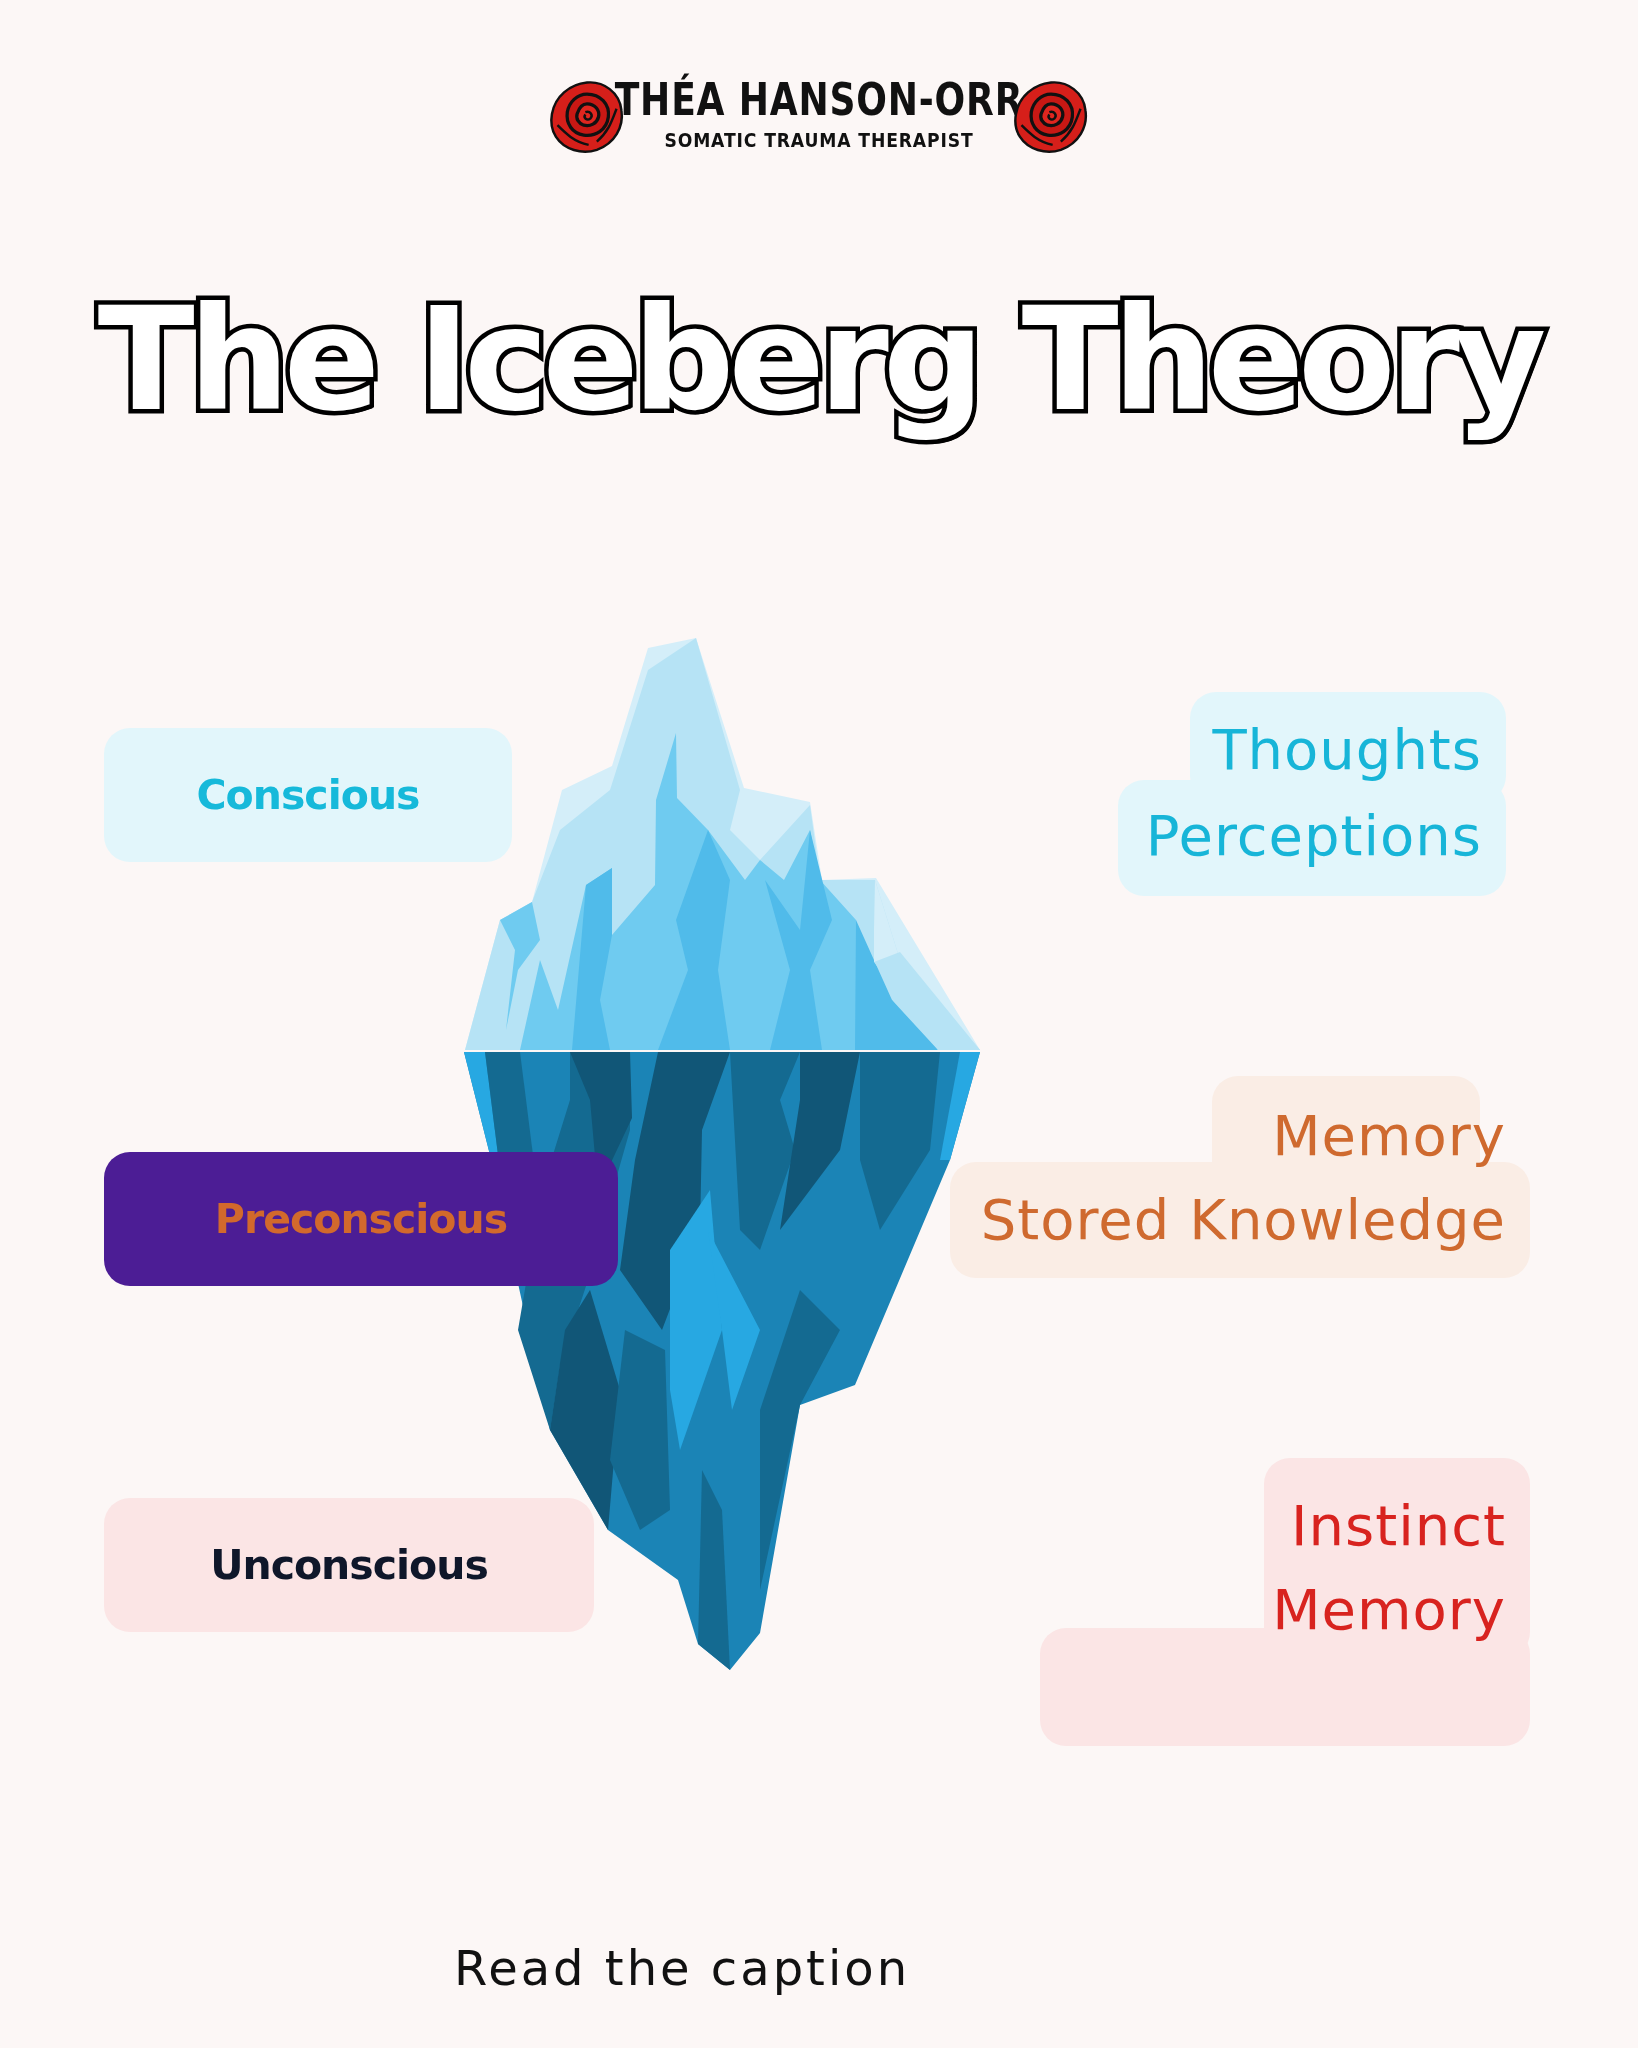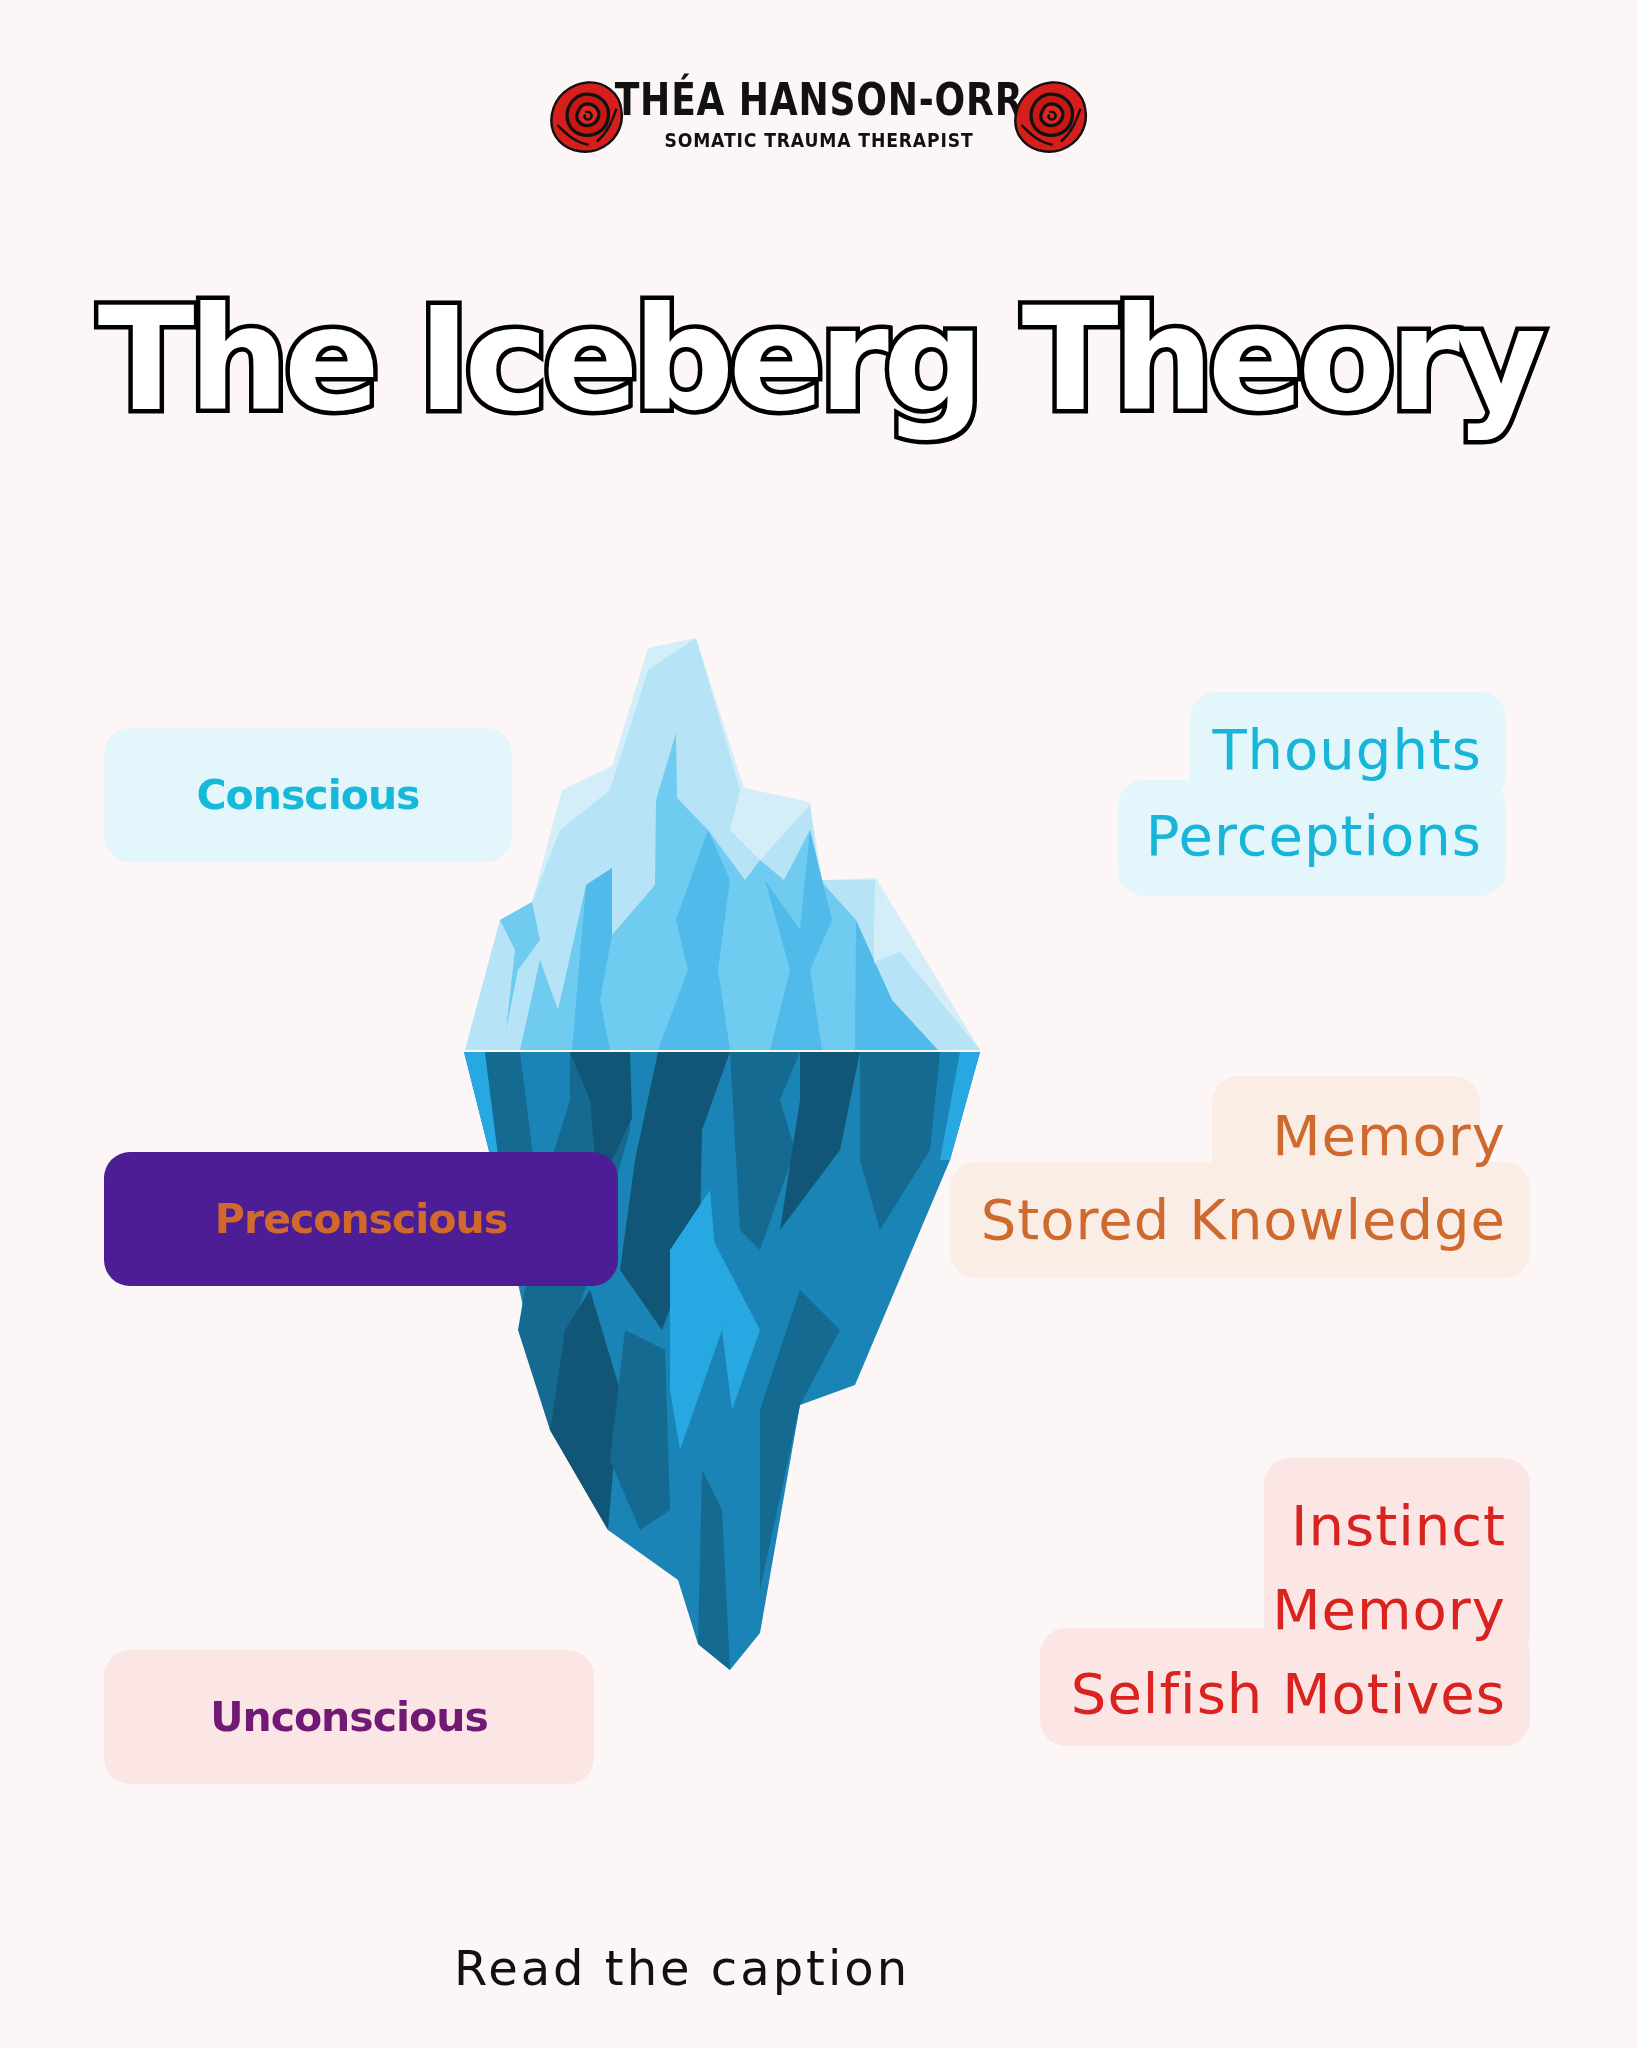--- a/index.html
+++ b/index.html
@@ -45,21 +45,21 @@
 
   
   .level {
     border-radius: 26px;
     font-family: "DejaVu Sans", sans-serif; font-weight: bold;
     font-size: 41px; letter-spacing: -1px;
     display: flex; align-items: center; justify-content: center;
   }
   .lvl-conscious { left: 104px; top: 728px; width: 408px; height: 134px; background: #e2f6fb; color: #16b9da; }
   .lvl-pre { left: 104px; top: 1152px; width: 514px; height: 134px; background: #4c1d95; color: #d2692c; }
-  .lvl-un { left: 104px; top: 1650px; width: 490px; height: 134px; background: #fbe5e5; color: #701a75; }
+  .lvl-un { left: 104px; top: 1498px; width: 490px; height: 134px; background: #fbe5e5; color: #0f172a; }
 
   
   .items { font-family: "DejaVu Sans", sans-serif; font-size: 56px; letter-spacing: 1px; }
   .items .bg { position: absolute; border-radius: 26px; }
   .items .line { position: absolute; right: 0; text-align: right; white-space: nowrap; line-height: 1; }
 
   .grp-conscious { left: 1118px; top: 692px; width: 388px; height: 204px; color: #17b5d8; }
   .grp-conscious .bg { background: #e2f6fb; }
 
   .grp-pre { left: 950px; top: 1076px; width: 580px; height: 202px; color: #cf6a2f; }
@@ -149,16 +149,15 @@
   <div class="bg" style="left:0; top:86px; width:580px; height:116px;"></div>
   <div class="line" style="top:32px; right:24px;">Memory</div>
   <div class="line" style="top:116px; right:24px;">Stored Knowledge</div>
 </div>
 
 <div class="abs items grp-un">
   <div class="bg" style="left:224px; top:0; width:266px; height:200px;"></div>
   <div class="bg" style="left:0; top:170px; width:490px; height:118px;"></div>
   <div class="line" style="top:40px; right:24px;">Instinct</div>
   <div class="line" style="top:124px; right:24px;">Memory</div>
-  <div class="line" style="top:208px; right:24px;">Selfish Motives</div>
 </div>
 
 <div class="abs caption">Read the caption</div>
 
 </body></html>

